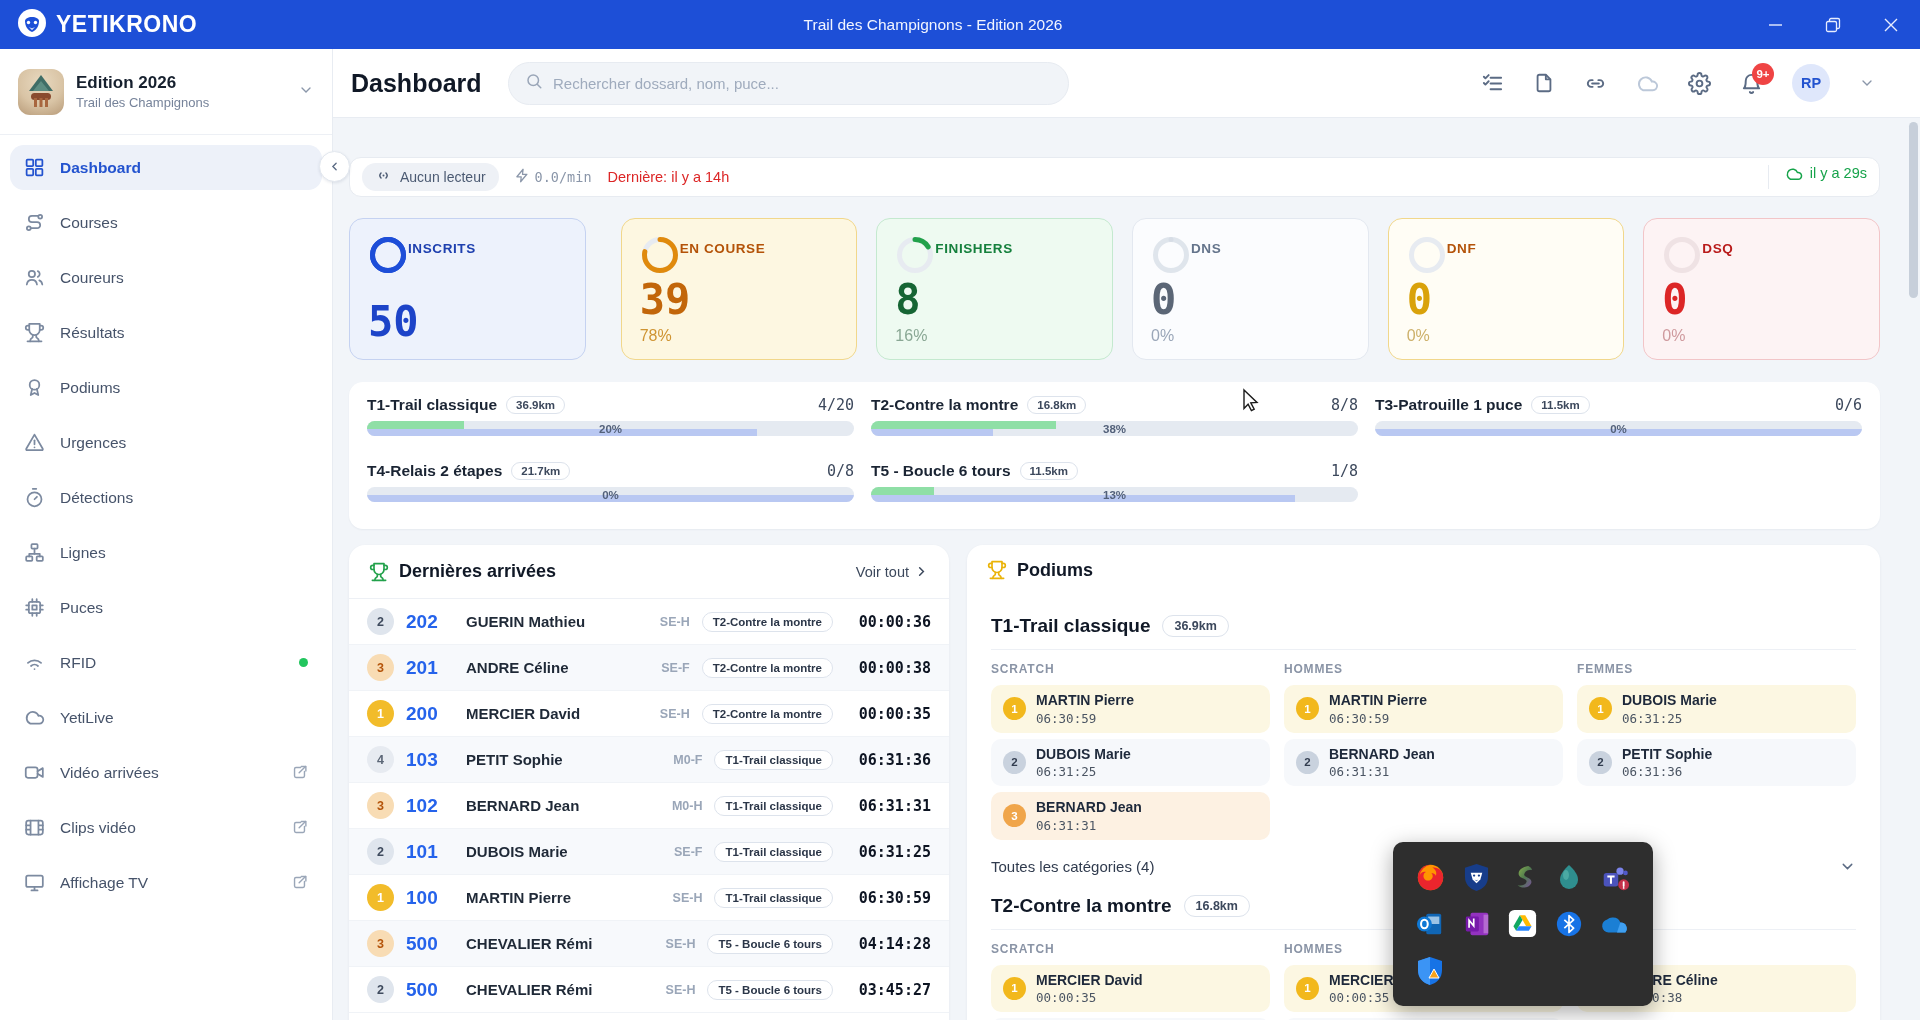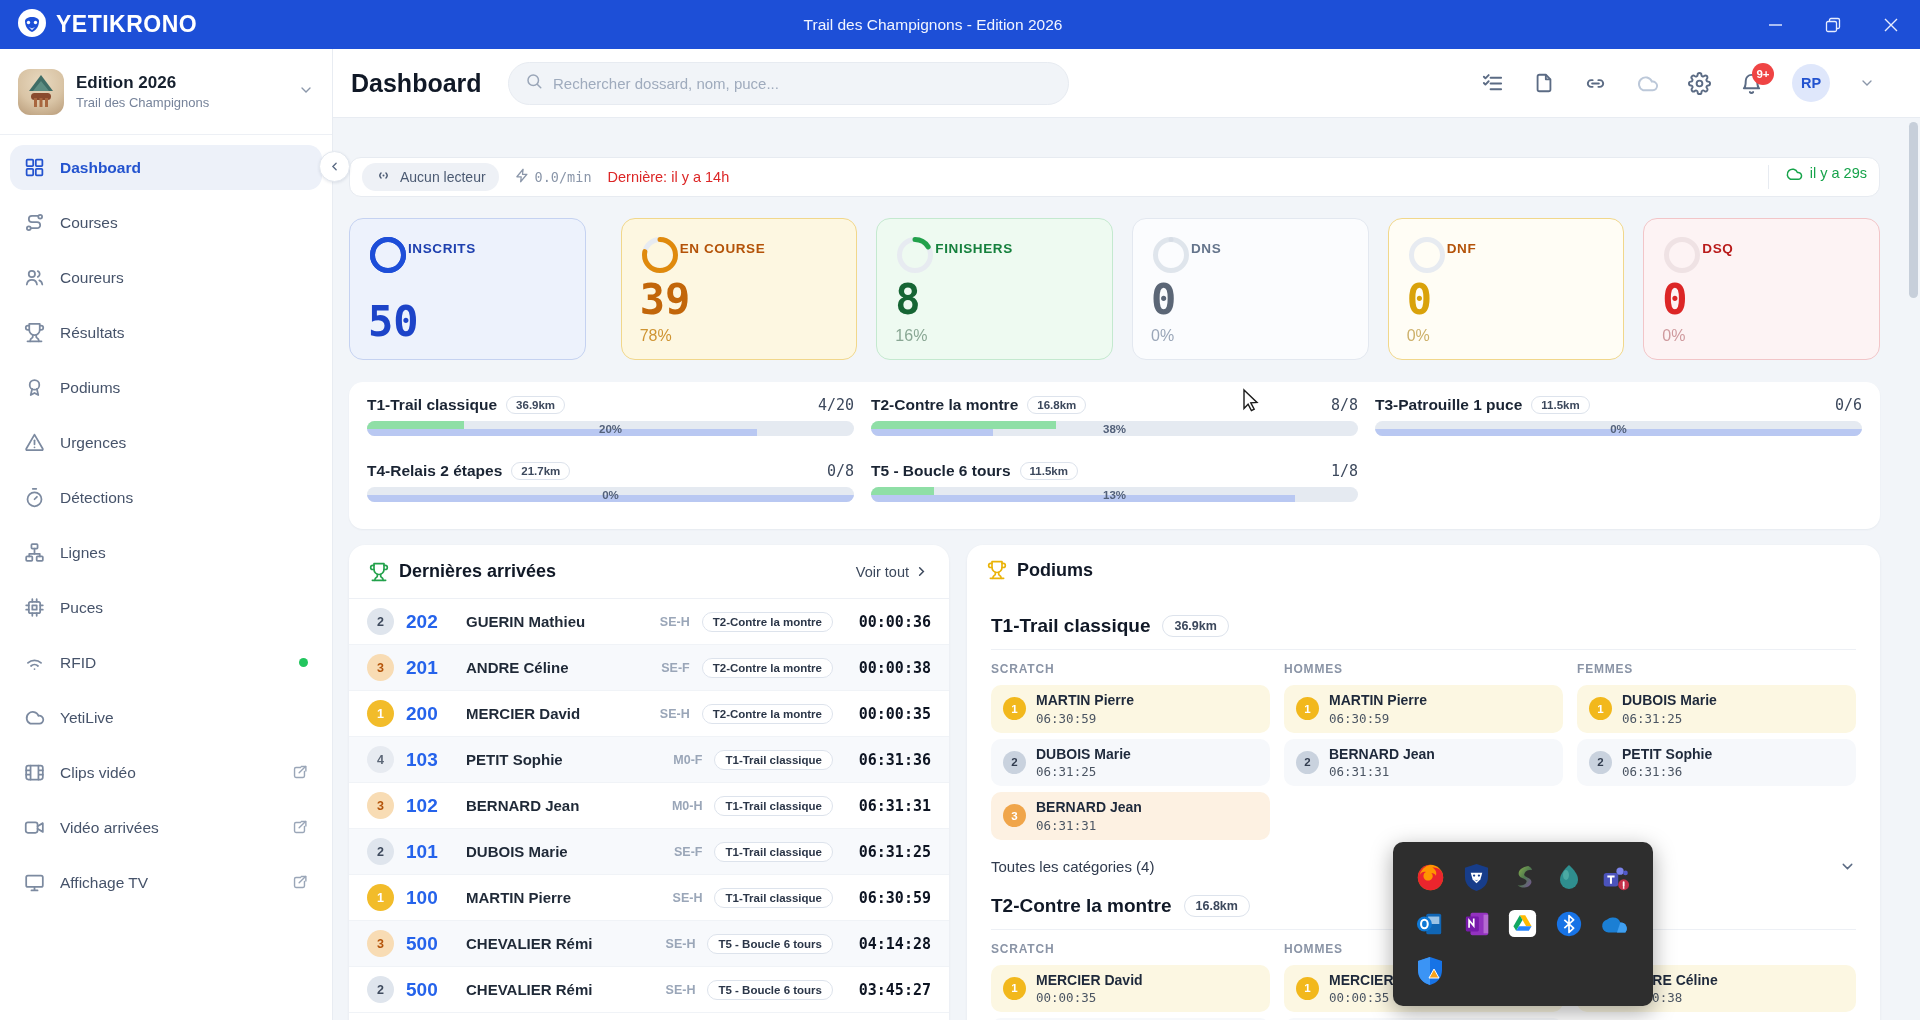--- a/index.html
+++ b/index.html
@@ -330,42 +330,42 @@
           <svg width="21" height="21" viewBox="0 0 24 24" fill="none" stroke="currentColor" stroke-width="2" stroke-linecap="round" stroke-linejoin="round">
             <path d="M17.5 19a4.5 4.5 0 1 0-.9-8.9A7 7 0 1 0 7.2 19z"></path>
           </svg>
         </span>
     <span>YetiLive</span>
 
   </div>
   <div class="nav-item">
     <span class="ic">
           <svg width="21" height="21" viewBox="0 0 24 24" fill="none" stroke="currentColor" stroke-width="2" stroke-linecap="round" stroke-linejoin="round">
-            <rect x="2.5" y="4" width="19" height="16" rx="2.5"></rect>
-            <path d="M7.5 4v16M16.5 4v16M2.5 9.5h5M2.5 14.5h5M16.5 9.5h5M16.5 14.5h5"></path>
-          </svg>
-        </span>
-    <span>Clips vidéo</span>
+            <rect x="2" y="6" width="13.5" height="12" rx="2.5"></rect>
+            <path d="m15.5 10.5 6-3.5v10l-6-3.5"></path>
+          </svg>
+        </span>
+    <span>Vidéo arrivées</span>
 
     <span class="nav-ext">
           <svg width="17" height="17" viewBox="0 0 24 24" fill="none" stroke="currentColor" stroke-width="2" stroke-linecap="round" stroke-linejoin="round">
             <path d="M13.5 5H7a2 2 0 0 0-2 2v10a2 2 0 0 0 2 2h10a2 2 0 0 0 2-2v-6.5"></path>
             <path d="M14.5 3.5H21V10"></path>
             <path d="M20.5 3.5 11.5 12.5"></path>
           </svg>
         </span>
   </div>
   <div class="nav-item">
     <span class="ic">
           <svg width="21" height="21" viewBox="0 0 24 24" fill="none" stroke="currentColor" stroke-width="2" stroke-linecap="round" stroke-linejoin="round">
-            <rect x="2" y="6" width="13.5" height="12" rx="2.5"></rect>
-            <path d="m15.5 10.5 6-3.5v10l-6-3.5"></path>
-          </svg>
-        </span>
-    <span>Vidéo arrivées</span>
+            <rect x="2.5" y="4" width="19" height="16" rx="2.5"></rect>
+            <path d="M7.5 4v16M16.5 4v16M2.5 9.5h5M2.5 14.5h5M16.5 9.5h5M16.5 14.5h5"></path>
+          </svg>
+        </span>
+    <span>Clips vidéo</span>
 
     <span class="nav-ext">
           <svg width="17" height="17" viewBox="0 0 24 24" fill="none" stroke="currentColor" stroke-width="2" stroke-linecap="round" stroke-linejoin="round">
             <path d="M13.5 5H7a2 2 0 0 0-2 2v10a2 2 0 0 0 2 2h10a2 2 0 0 0 2-2v-6.5"></path>
             <path d="M14.5 3.5H21V10"></path>
             <path d="M20.5 3.5 11.5 12.5"></path>
           </svg>
         </span>
   </div>
   <div class="nav-item">

